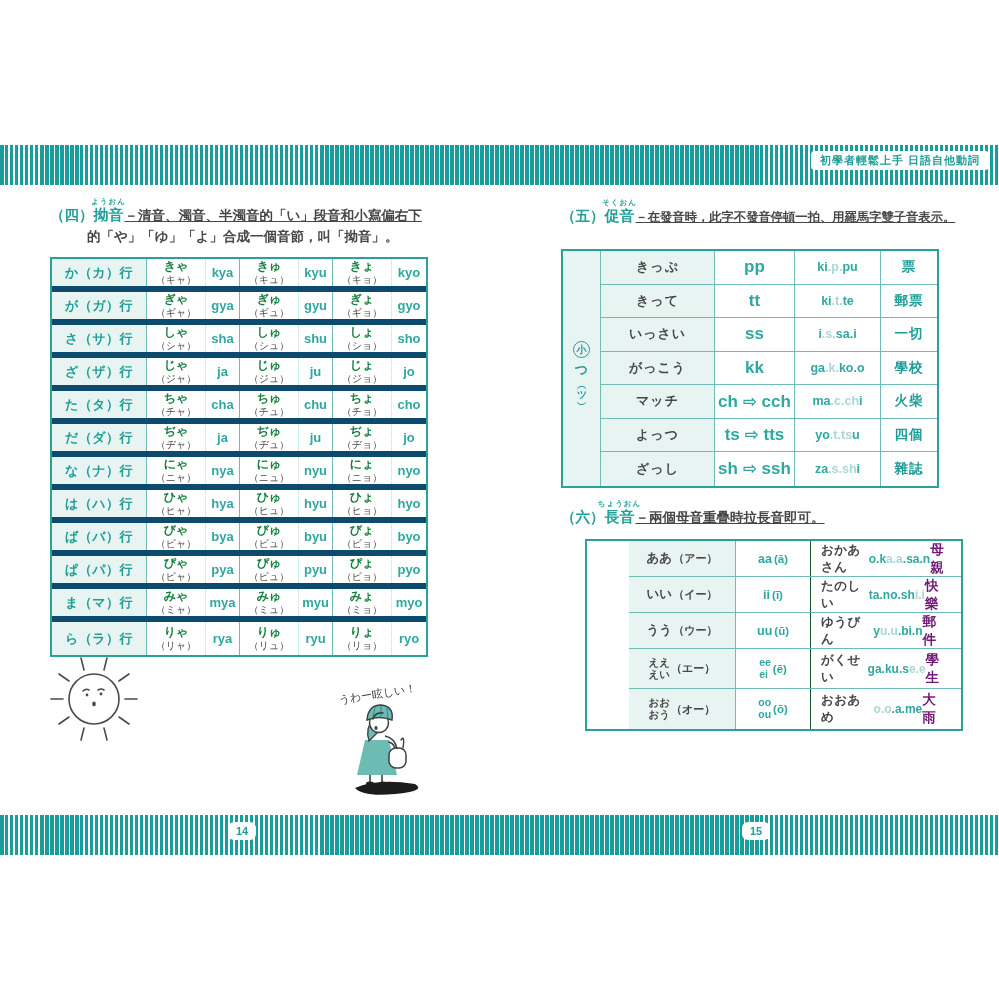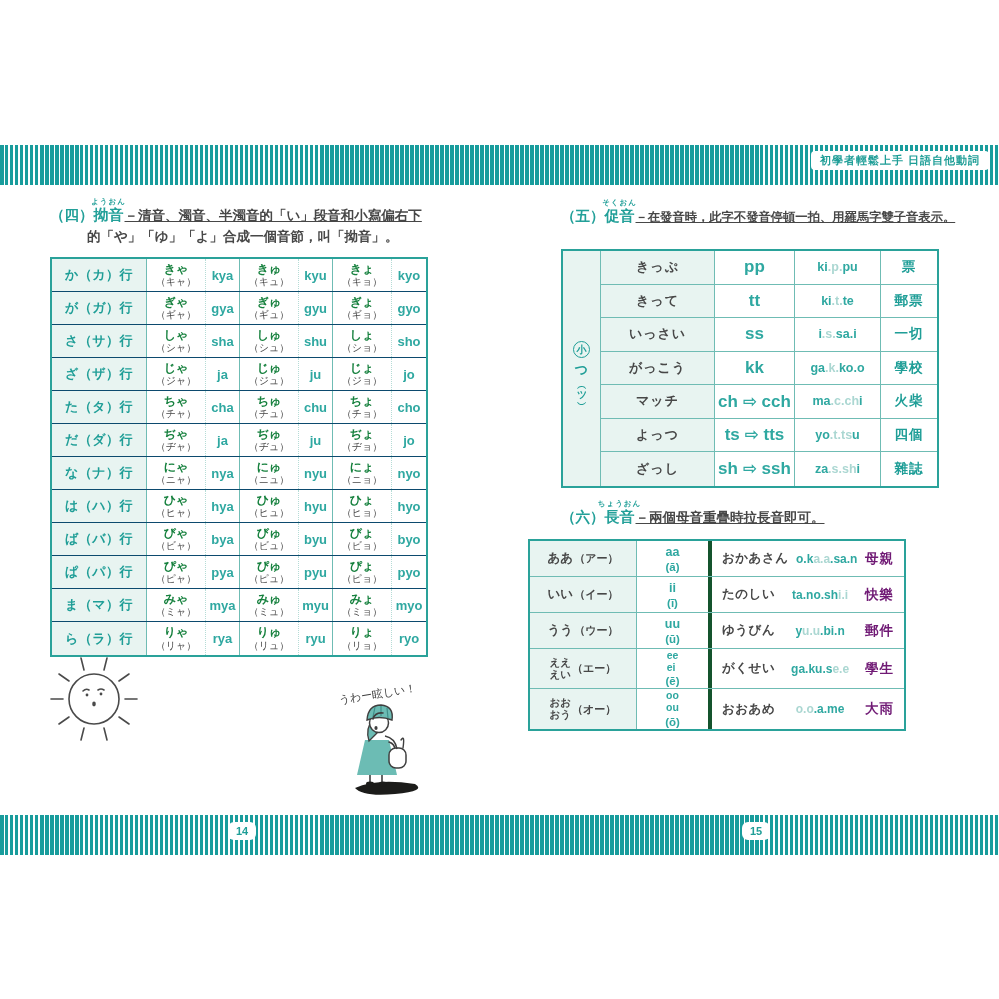--- a/index.html
+++ b/index.html
@@ -26,21 +26,21 @@
   .furi{position:absolute;top:-9px;left:50%;transform:translateX(-50%);font-size:7.5px;
     color:#23a099;white-space:nowrap;letter-spacing:1px;font-weight:bold;}
   .term{color:#23a099;font-weight:bold;font-size:15px;}
   .desc{font-size:13.5px;color:#474747;font-weight:600;text-decoration:underline;}
   .desc.small{font-size:12.3px;}
   .sub-desc{position:absolute;font-size:13.5px;color:#474747;font-weight:600;white-space:nowrap;}
 
   
   .ytable{position:absolute;left:50px;top:257px;width:378px;border:2px solid #2aa29a;
     box-sizing:border-box;background:#fff;}
-  .yrow{display:flex;height:33px;box-sizing:border-box;border-bottom:1px solid #0c4a6e;}
+  .yrow{display:flex;height:33px;box-sizing:border-box;border-bottom:6px solid #0c4a6e;}
   .yrow:last-child{border-bottom:none;}
   .ycell{display:flex;align-items:center;justify-content:center;box-sizing:border-box;}
   .ylabel{width:95px;background:#e8f4f1;color:#1f9e97;font-weight:bold;font-size:13px;
     border-right:1px solid #6fbcb4;letter-spacing:0.5px;}
   .ykana{width:59px;flex-direction:column;line-height:1.12;border-right:1px dotted #b5dcd6;}
   .k1{font-size:12px;color:#15803d;font-weight:600;}
   .k2{font-size:10px;color:#474747;}
   .yrom{width:34px;color:#2fa8a1;font-weight:bold;font-size:13px;border-right:1px solid #6fbcb4;}
   .yrow .yrom:last-child{border-right:none;}
 
@@ -58,29 +58,29 @@
   .srow{display:flex;height:33.5px;box-sizing:border-box;border-bottom:1px solid #6fbcb4;}
   .srow:last-child{border-bottom:none;}
   .scell{display:flex;align-items:center;justify-content:center;box-sizing:border-box;}
   .sword{width:114px;background:#e8f4f1;color:#474747;font-weight:600;font-size:13px;
     border-right:1px solid #6fbcb4;letter-spacing:1px;}
   .sform{width:80px;color:#2fa8a1;font-weight:bold;font-size:17px;border-right:1px solid #6fbcb4;}
   .srom{width:86px;color:#2fa8a1;font-weight:bold;font-size:12.5px;border-right:1px solid #6fbcb4;}
   .smean{flex:1;color:#1f9e97;font-weight:bold;font-size:13.5px;letter-spacing:1px;}
 
   
-  .ctable{position:absolute;left:528px;top:539px;width:378px;border:2px solid #2aa29a;
-    box-sizing:border-box;background:#fff;}
+  .ctable{position:absolute;left:585px;top:539px;width:378px;border:2px solid #2aa29a;
+    box-sizing:border-box;background:#fff;padding-left:42px;}
   .crow{display:flex;height:36px;box-sizing:border-box;border-bottom:1px solid #6fbcb4;}
   .crow.tall{height:40px;}
   .crow:last-child{border-bottom:none;}
   .ccell{display:flex;align-items:center;justify-content:center;box-sizing:border-box;}
   .cpat{width:107px;background:#e8f4f1;color:#474747;font-weight:600;font-size:12.5px;
     border-right:1px solid #6fbcb4;gap:1px;}
-  .cform{width:75px;color:#2fa8a1;font-weight:bold;font-size:12.5px;border-right:4px solid #14532d;gap:2px;flex-direction:column;}
+  .cform{width:75px;color:#2fa8a1;font-weight:bold;font-size:12.5px;border-right:1px solid #14532d;gap:2px;}
   .stack{display:flex;flex-direction:column;line-height:1.1;font-size:10.5px;align-items:flex-start;}
   .paren{font-size:11px;}
   .fparen{font-size:11.5px;}
   .cex{flex:1;padding:0 10px;justify-content:space-between;}
   .cword{color:#474747;font-weight:600;font-size:12.5px;letter-spacing:0.5px;}
   .crom{font-weight:bold;font-size:12px;color:#2fa8a1;}
   .cmean{color:#701a75;font-weight:bold;font-size:13.5px;letter-spacing:1px;}
 
   .lt{color:#abd7d2;}
 

